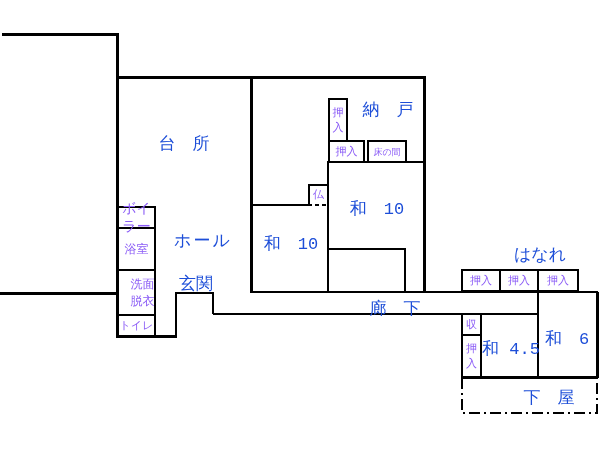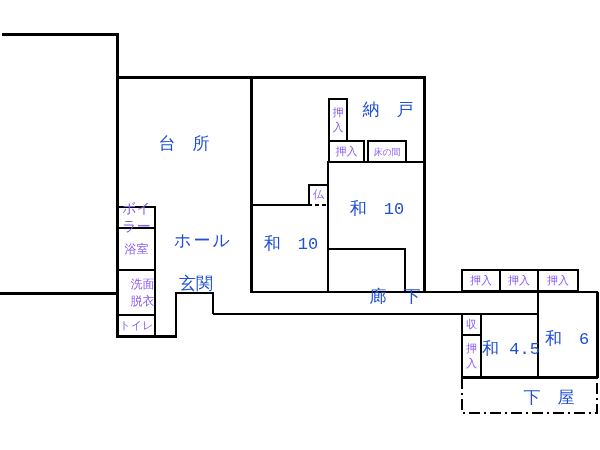--- a/index.html
+++ b/index.html
@@ -83,21 +83,22 @@
 
     <path d="M462,378 L462,413 L597,413 L597,378" stroke-dasharray="11 4 2 4"></path>
   </svg>
 
   <div class="lbl" style="left:139px; top:135px; width:90px;">台　所</div>
   <div class="lbl" style="left:343px; top:101px; width:90px;">納　戸</div>
   <div class="lbl" style="left:332px; top:200px; width:90px;">和　10</div>
   <div class="lbl" style="left:246px; top:235px; width:90px;">和　10</div>
   <div class="lbl" style="left:158px; top:232px; width:90px; letter-spacing:2px;">ホール</div>
   <div class="lbl" style="left:151px; top:275px; width:90px;">玄関</div>
-  <div class="lbl" style="left:350px; top:288px; width:90px;text-align:center;">廊　下</div>
+  <div class="lbl" style="left:350px; top:300px; width:90px;text-align:center;">廊　下</div>
+  <div class="lbl" style="left:495px; top:246px; width:90px;">はなれ</div>
   <div class="lbl" style="left:466px; top:340px; width:90px;">和 4.5</div>
   <div class="lbl" style="left:522px; top:330px; width:90px;">和　6</div>
   <div class="lbl" style="left:504px; top:389px; width:90px;">下　屋</div>
 
   <div class="boxlbl tiny" style="left:118px; top:207px; width:37px; height:21px;">ボイラー</div>
   <div class="boxlbl" style="left:118px; top:228px; width:37px; height:42px;">浴室</div>
   <div class="boxlbl" style="left:118px; top:270px; width:37px; height:45px;">
     <span class="wrap2">洗面脱衣</span>
   </div>
   <div class="boxlbl mid" style="left:118px; top:315px; width:37px; height:21px;">トイレ</div>

